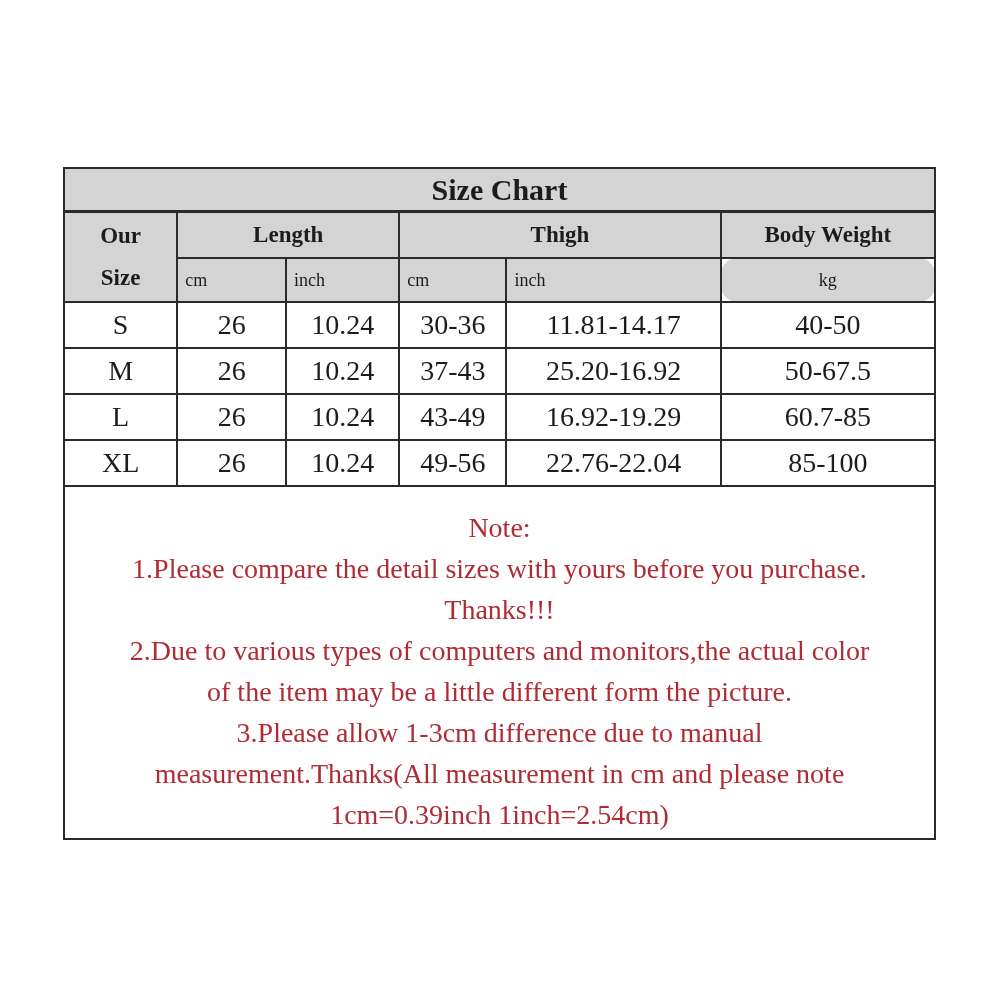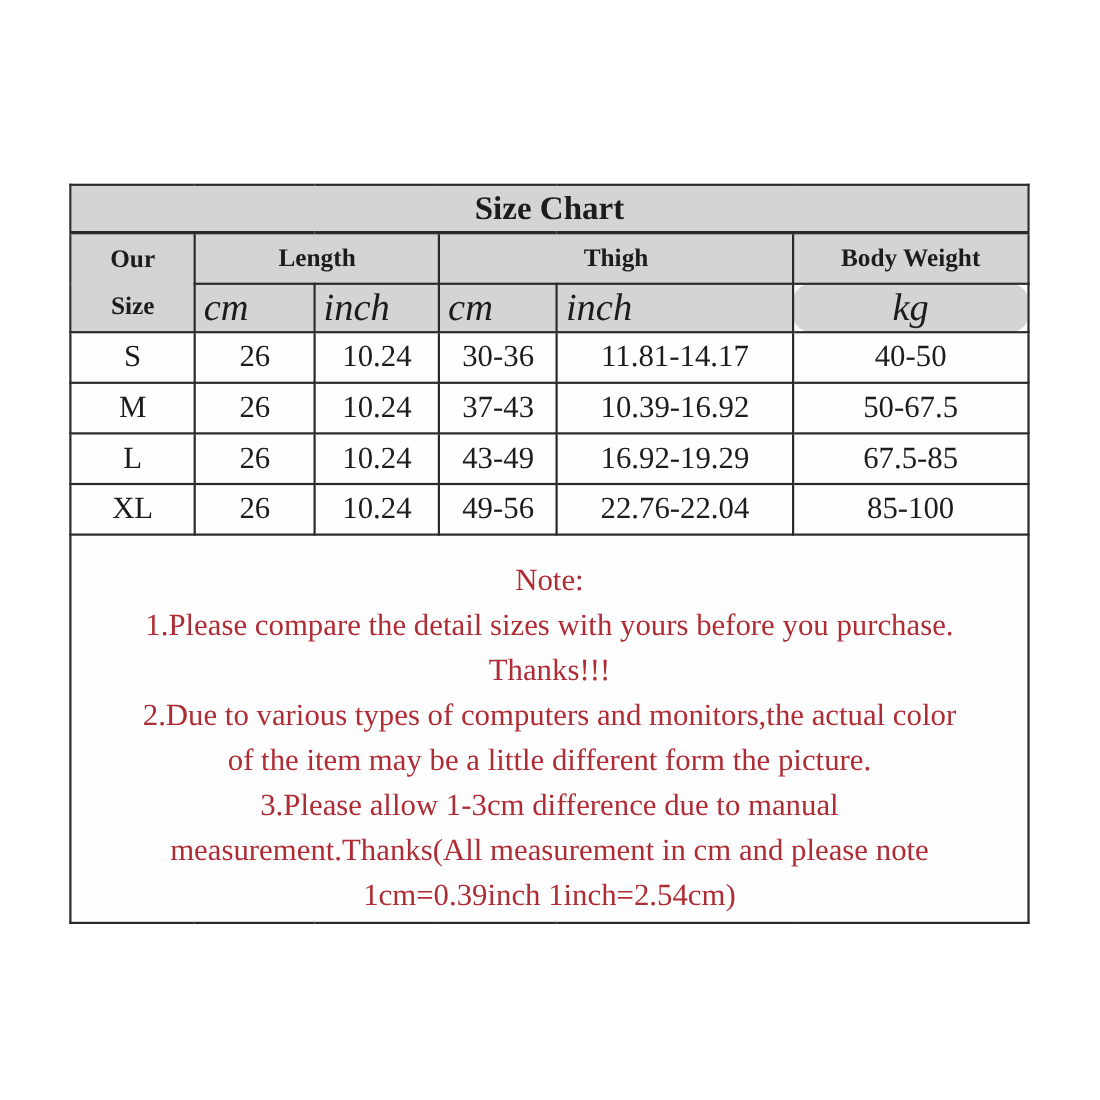--- a/index.html
+++ b/index.html
@@ -54,25 +54,24 @@
   th.oursize {
     background: var(--header_bg, #d5d4d4);
     font-size: 29px;
     font-weight: bold;
     text-align: center;
     line-height: 42px;
   }
   th.oursize span { display: block; }
   tr.subheader-row td {
     background: var(--header_bg, #d5d4d4);
-    font-size: 35px;
+    font-size: 18px;
     text-align: left;
     padding-left: 7px;
     height: 42px;
-    font-style: italic;
   }
   tr.subheader-row td.center {
     text-align: center;
     padding-left: 0;
     border-radius: 16px;
   }
   tr.data-row td {
     background: #fefefe;
     font-size: 28px;
     text-align: center;
@@ -132,30 +131,30 @@
           <td>10.24</td>
           <td>30-36</td>
           <td>11.81-14.17</td>
           <td>40-50</td>
         </tr>
         <tr class="data-row">
           <td>M</td>
           <td>26</td>
           <td>10.24</td>
           <td>37-43</td>
-          <td>10.39-16.92</td>
+          <td>25.20-16.92</td>
           <td>50-67.5</td>
         </tr>
         <tr class="data-row">
           <td>L</td>
           <td>26</td>
           <td>10.24</td>
           <td>43-49</td>
           <td>16.92-19.29</td>
-          <td>67.5-85</td>
+          <td>60.7-85</td>
         </tr>
         <tr class="data-row">
           <td>XL</td>
           <td>26</td>
           <td>10.24</td>
           <td>49-56</td>
           <td>22.76-22.04</td>
           <td>85-100</td>
         </tr>
         <tr>

